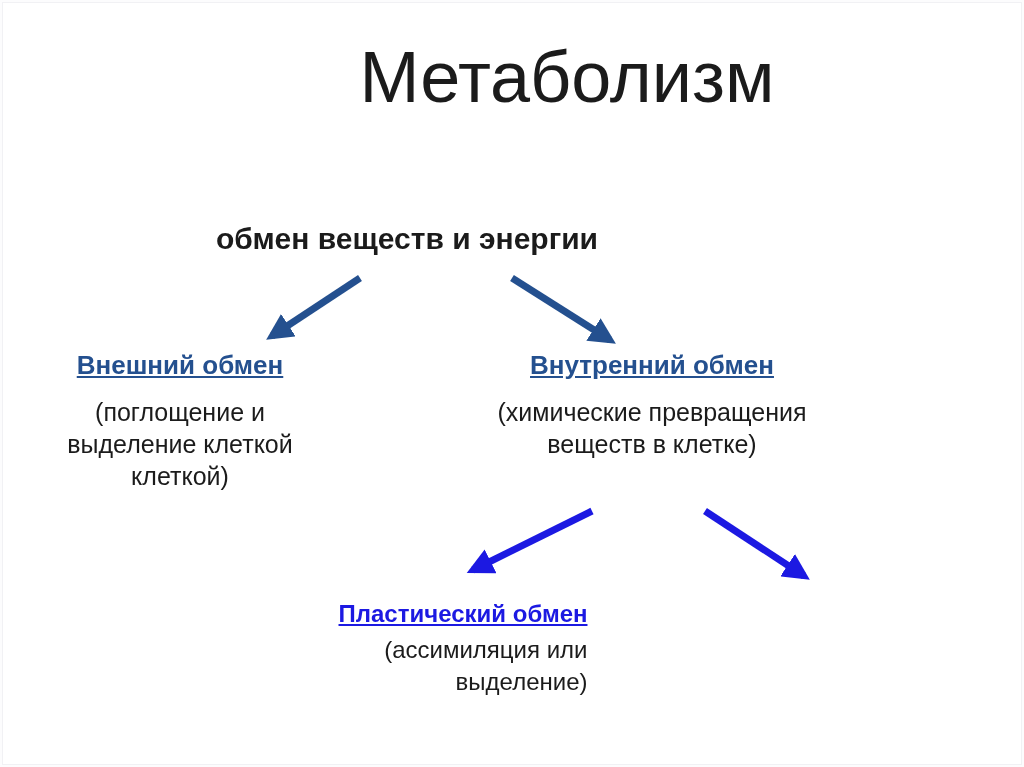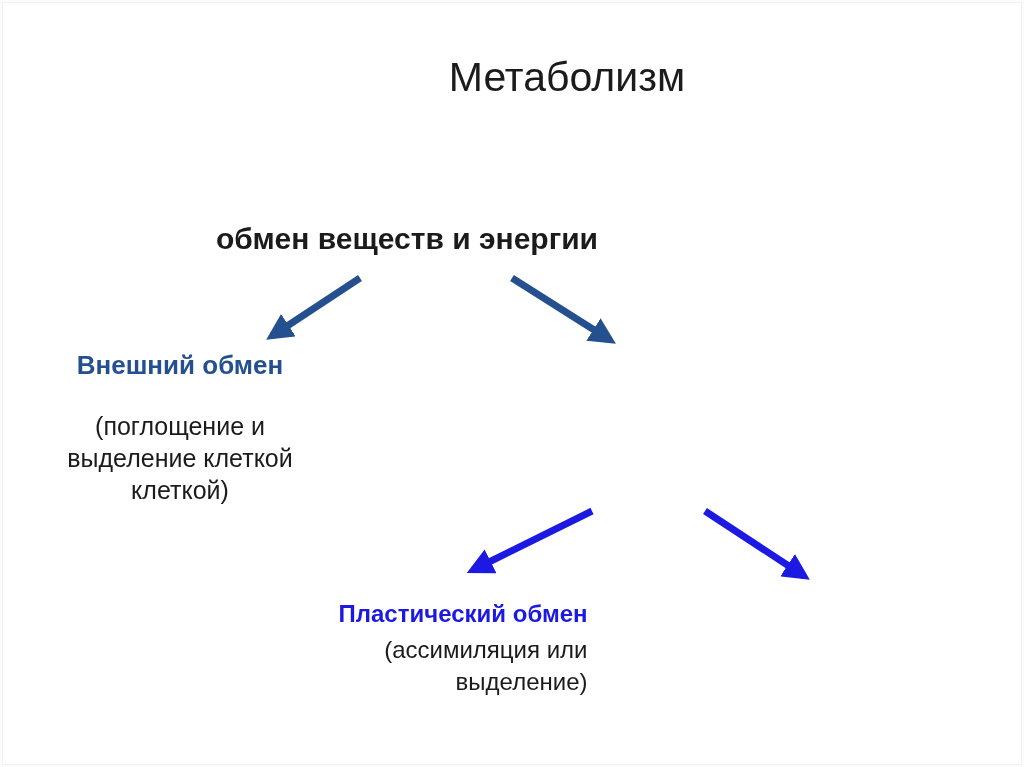--- a/index.html
+++ b/index.html
@@ -17,52 +17,53 @@
     font-family:"Liberation Sans", sans-serif;
     width:1024px;height:767px;
     position:relative;overflow:hidden;
   }
   .slide{
     position:absolute;inset:0;
     background:var(--background,#fff);
     box-shadow:inset 0 0 0 2px #fcfcfd, inset 0 0 0 3px var(--edge-line,#f1f1f4);
   }
   .slide-title{
-    position:absolute;top:56px;left:567px;
+    position:absolute;top:40px;left:567px;
     transform:translateX(-50%);
-    font-size:41px;line-height:1.05;font-weight:400;
+    font-size:72px;line-height:1.05;font-weight:400;
     color:var(--text-black,#1b1b1b);
     white-space:nowrap;
   }
   .root-label{
     position:absolute;top:221px;left:407px;
     transform:translateX(-50%);
     font-size:30px;line-height:1.2;font-weight:700;
     color:var(--text-black,#1b1b1b);
     white-space:nowrap;
   }
   .node{
     position:absolute;
     transform:translateX(-50%);
     text-align:center;white-space:nowrap;
   }
   .node .heading{
     font-weight:700;
     color:var(--branch-heading-blue,#24508f);
+    text-decoration:underline;
   }
   .node.level-2 .heading{
     color:var(--sub-branch-blue,#1c19e2);
   }
   .node .description{
     color:var(--text-black,#1b1b1b);
     font-weight:400;
   }
   .node.level-1{top:350px;}
   .node.level-1 .heading{font-size:26px;line-height:30px;}
-  .node.level-1 .description{margin-top:30px;font-size:25px;line-height:32px;}
+  .node.level-1 .description{margin-top:16px;font-size:25px;line-height:32px;}
   .node.level-2{top:600px;margin-left:44px;}
   .node.level-2 .heading{font-size:24px;line-height:28px;}
   .node.level-2 .description{margin-top:6px;font-size:24px;line-height:32px;text-align:right;}
   .node-external{left:180px;}
   .node-internal{left:652px;}
   .node-plastic{left:419px;}
   .node-energy{left:814px;}
   .arrows-layer{
     position:absolute;inset:0;width:1024px;height:767px;
     pointer-events:none;
@@ -99,20 +100,27 @@
 
   <div class="node level-1 node-external">
     <div class="heading">Внешний обмен</div>
     <div class="description">
       <div>(поглощение и</div>
       <div>выделение клеткой</div>
       <div>клеткой)</div>
     </div>
   </div>
 
+  <div class="node level-1 node-internal">
+    <div class="heading">Внутренний обмен</div>
+    <div class="description">
+      <div>(химические превращения</div>
+      <div>веществ в клетке)</div>
+    </div>
+  </div>
 
   <div class="node level-2 node-plastic">
     <div class="heading">Пластический обмен</div>
     <div class="description">
       <div>(ассимиляция или</div>
       <div>выделение)</div>
     </div>
   </div>
 
   <div class="node level-2 node-energy">

